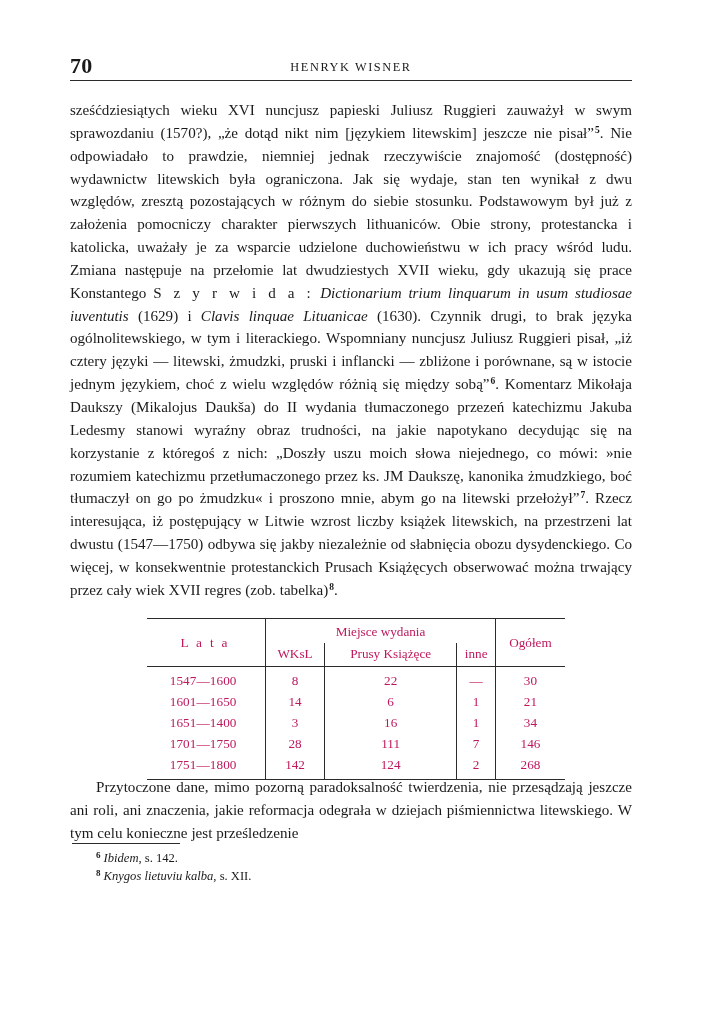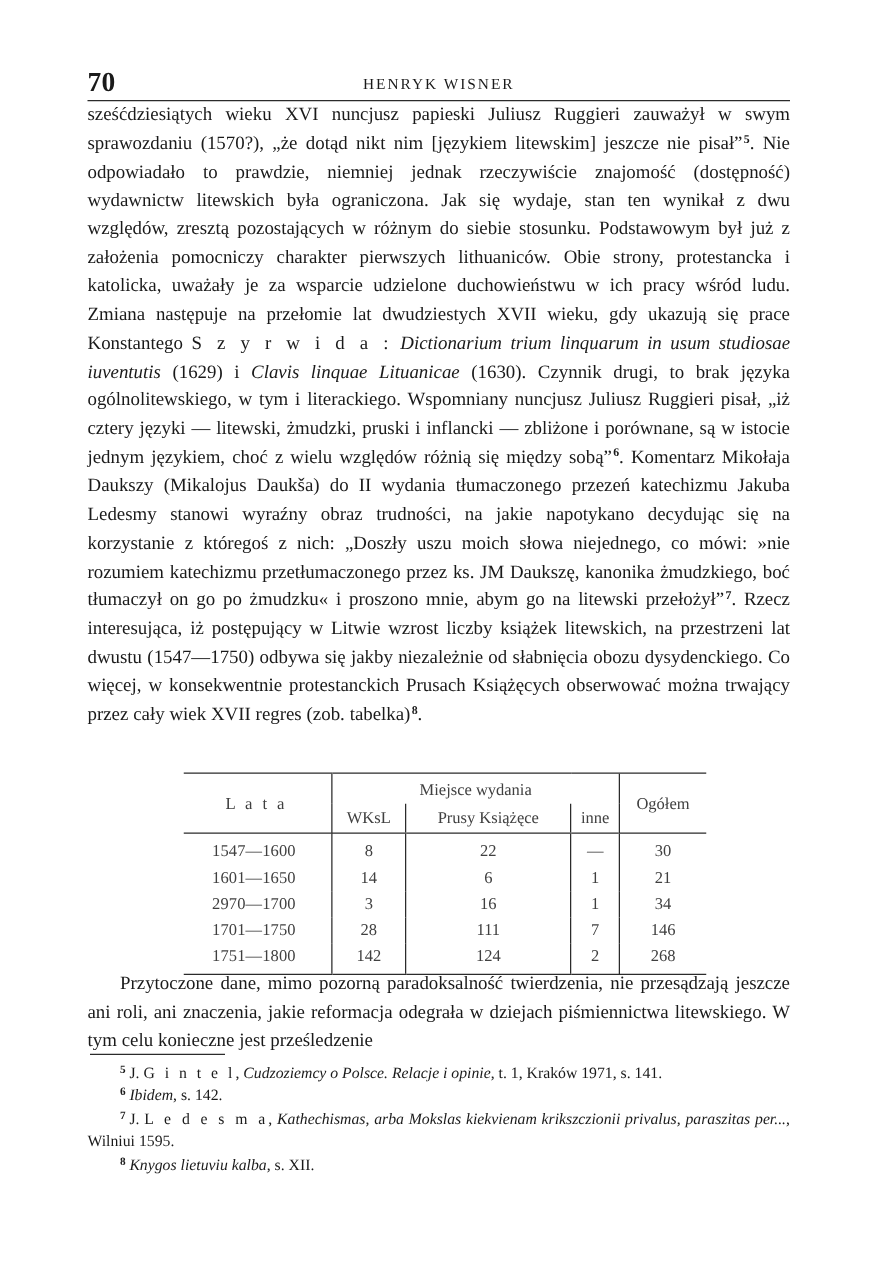--- a/index.html
+++ b/index.html
@@ -66,21 +66,21 @@
     left: 70px;
     width: 562px;
     font-size: 15.1px;
     line-height: 22.85px;
     text-align: justify;
     text-align-last: left;
     -webkit-hyphens: none;
     hyphens: none;
     word-spacing: 0.1px;
   }
-  #para-main { top: 81px; }
+  #para-main { top: 99px; }
   #para-after-table { top: 776px; }
   #para-after-table { text-indent: 26px; }
 
   .it { font-style: italic; }
   .sp {
     letter-spacing: 2.6px;
   }
   sup.fn {
     font-size: 9.5px;
     vertical-align: 5px;
@@ -94,21 +94,21 @@
     position: absolute;
     left: 147px;
     top: 618px;
     width: 418px;
   }
   table.stat {
     border-collapse: collapse;
     width: 418px;
     font-size: 13.2px;
     line-height: 16px;
-    color: #404040;
+    color: #be185d;
   }
   table.stat td, table.stat th {
     font-weight: 400;
     padding: 0;
     text-align: center;
     vertical-align: middle;
     background: transparent;
   }
   .rule-top  { border-top: 1.4px solid #2b2b2b; }
   .rule-mid  { border-bottom: 1.1px solid #2b2b2b; }
@@ -214,21 +214,21 @@
             <td class="rule-top">30</td>
           </tr>
           <tr class="data">
             <td class="years">1601—1650</td>
             <td class="vl-left">14</td>
             <td class="vl-left">6</td>
             <td class="vl-left vl-right">1</td>
             <td class="">21</td>
           </tr>
           <tr class="data">
-            <td class="years">2970—1700</td>
+            <td class="years">1651—1400</td>
             <td class="vl-left">3</td>
             <td class="vl-left">16</td>
             <td class="vl-left vl-right">1</td>
             <td class="">34</td>
           </tr>
           <tr class="data">
             <td class="years">1701—1750</td>
             <td class="vl-left">28</td>
             <td class="vl-left">111</td>
             <td class="vl-left vl-right">7</td>
@@ -242,19 +242,17 @@
             <td class="rule-bot">268</td>
           </tr>
         </tbody>
     </table>
   </div>
 
   <div class="body-block" id="para-after-table">Przytoczone dane, mimo pozorną paradoksalność twierdzenia, nie przesądzają jeszcze ani roli, ani znaczenia, jakie reformacja odegrała w dziejach piśmiennictwa litewskiego. W tym celu konieczne jest prześledzenie</div>
 
   <div class="fn-rule"></div>
   <div class="footnotes" id="footnotes">
-      <p><sup>5</sup><span>J. </span><span class="sp">G i n t e l</span><span>, </span><span class="it">Cudzoziemcy o Polsce. Relacje i opinie</span><span>, t. 1, Kraków 1971, s. 141.</span></p>
       <p><sup>6</sup><span class="it">Ibidem</span><span>, s. 142.</span></p>
-      <p><sup>7</sup><span>J. </span><span class="sp">L e d e s m a</span><span>, </span><span class="it">Kathechismas, arba Mokslas kiekvienam krikszczionii privalus, paraszitas per...</span><span>, Wilniui 1595.</span></p>
       <p><sup>8</sup><span class="it">Knygos lietuviu kalba</span><span>, s. XII.</span></p>
     </div>
 
 </div>
 
 </body></html>

